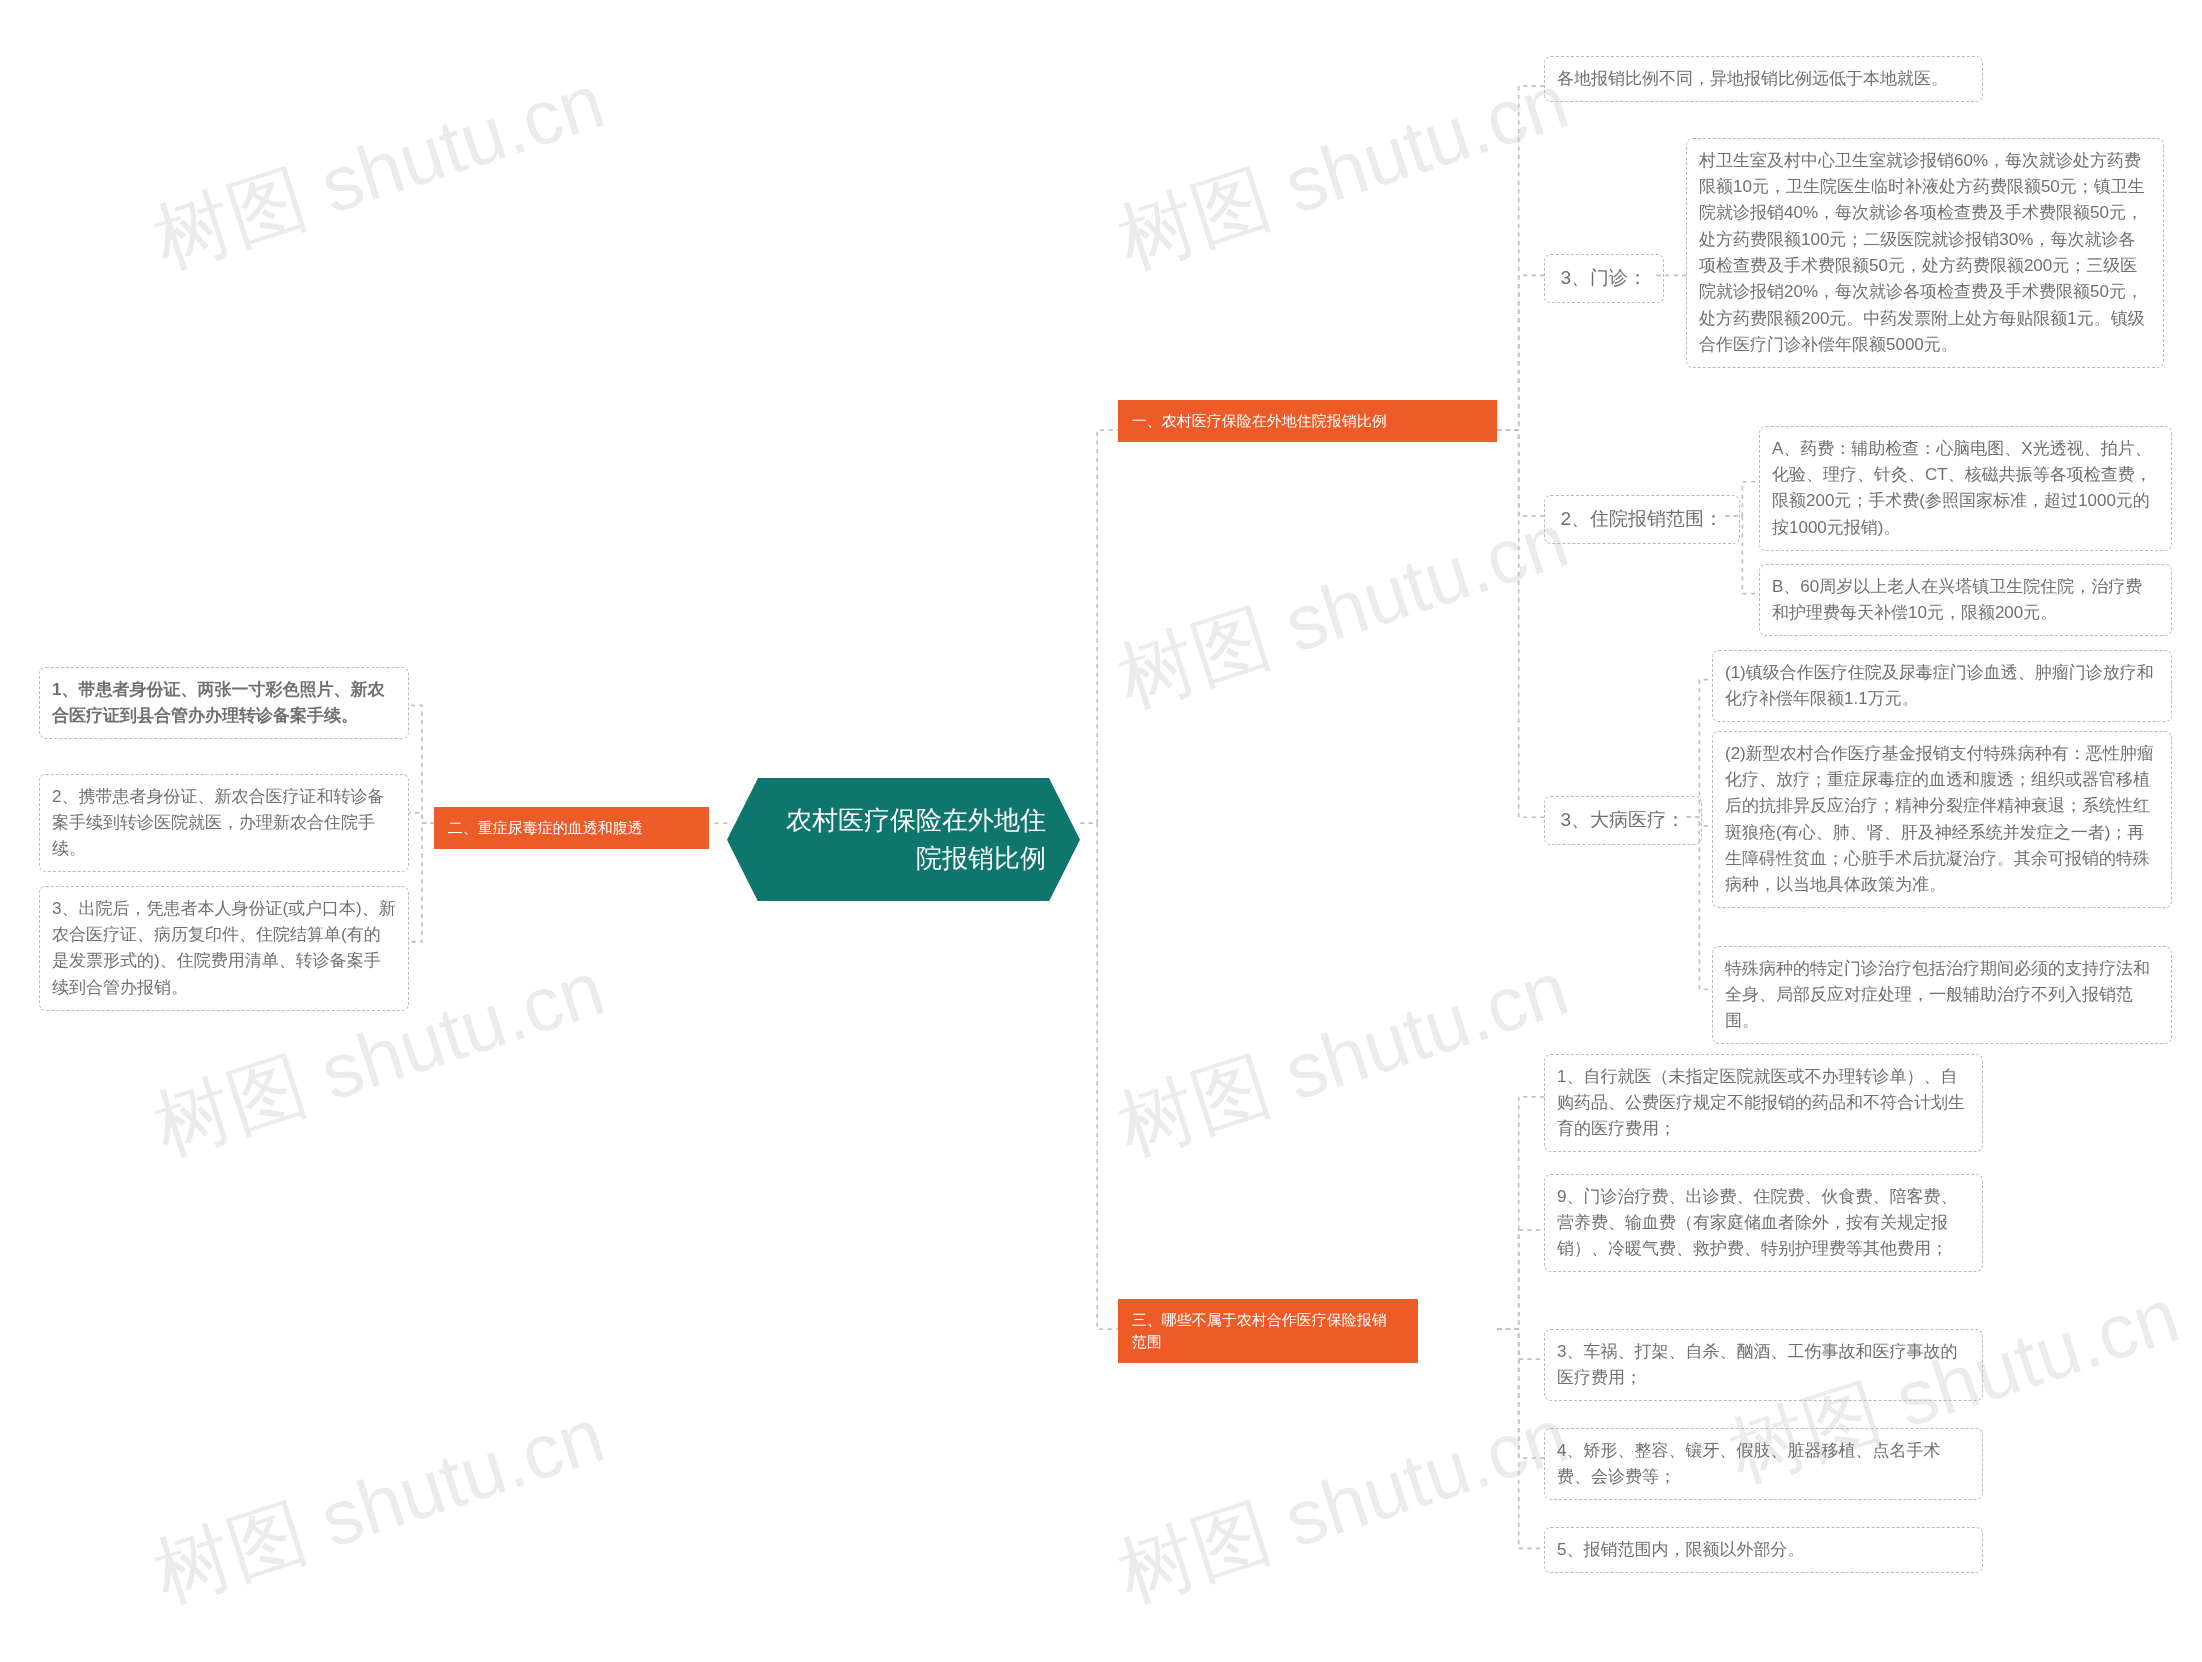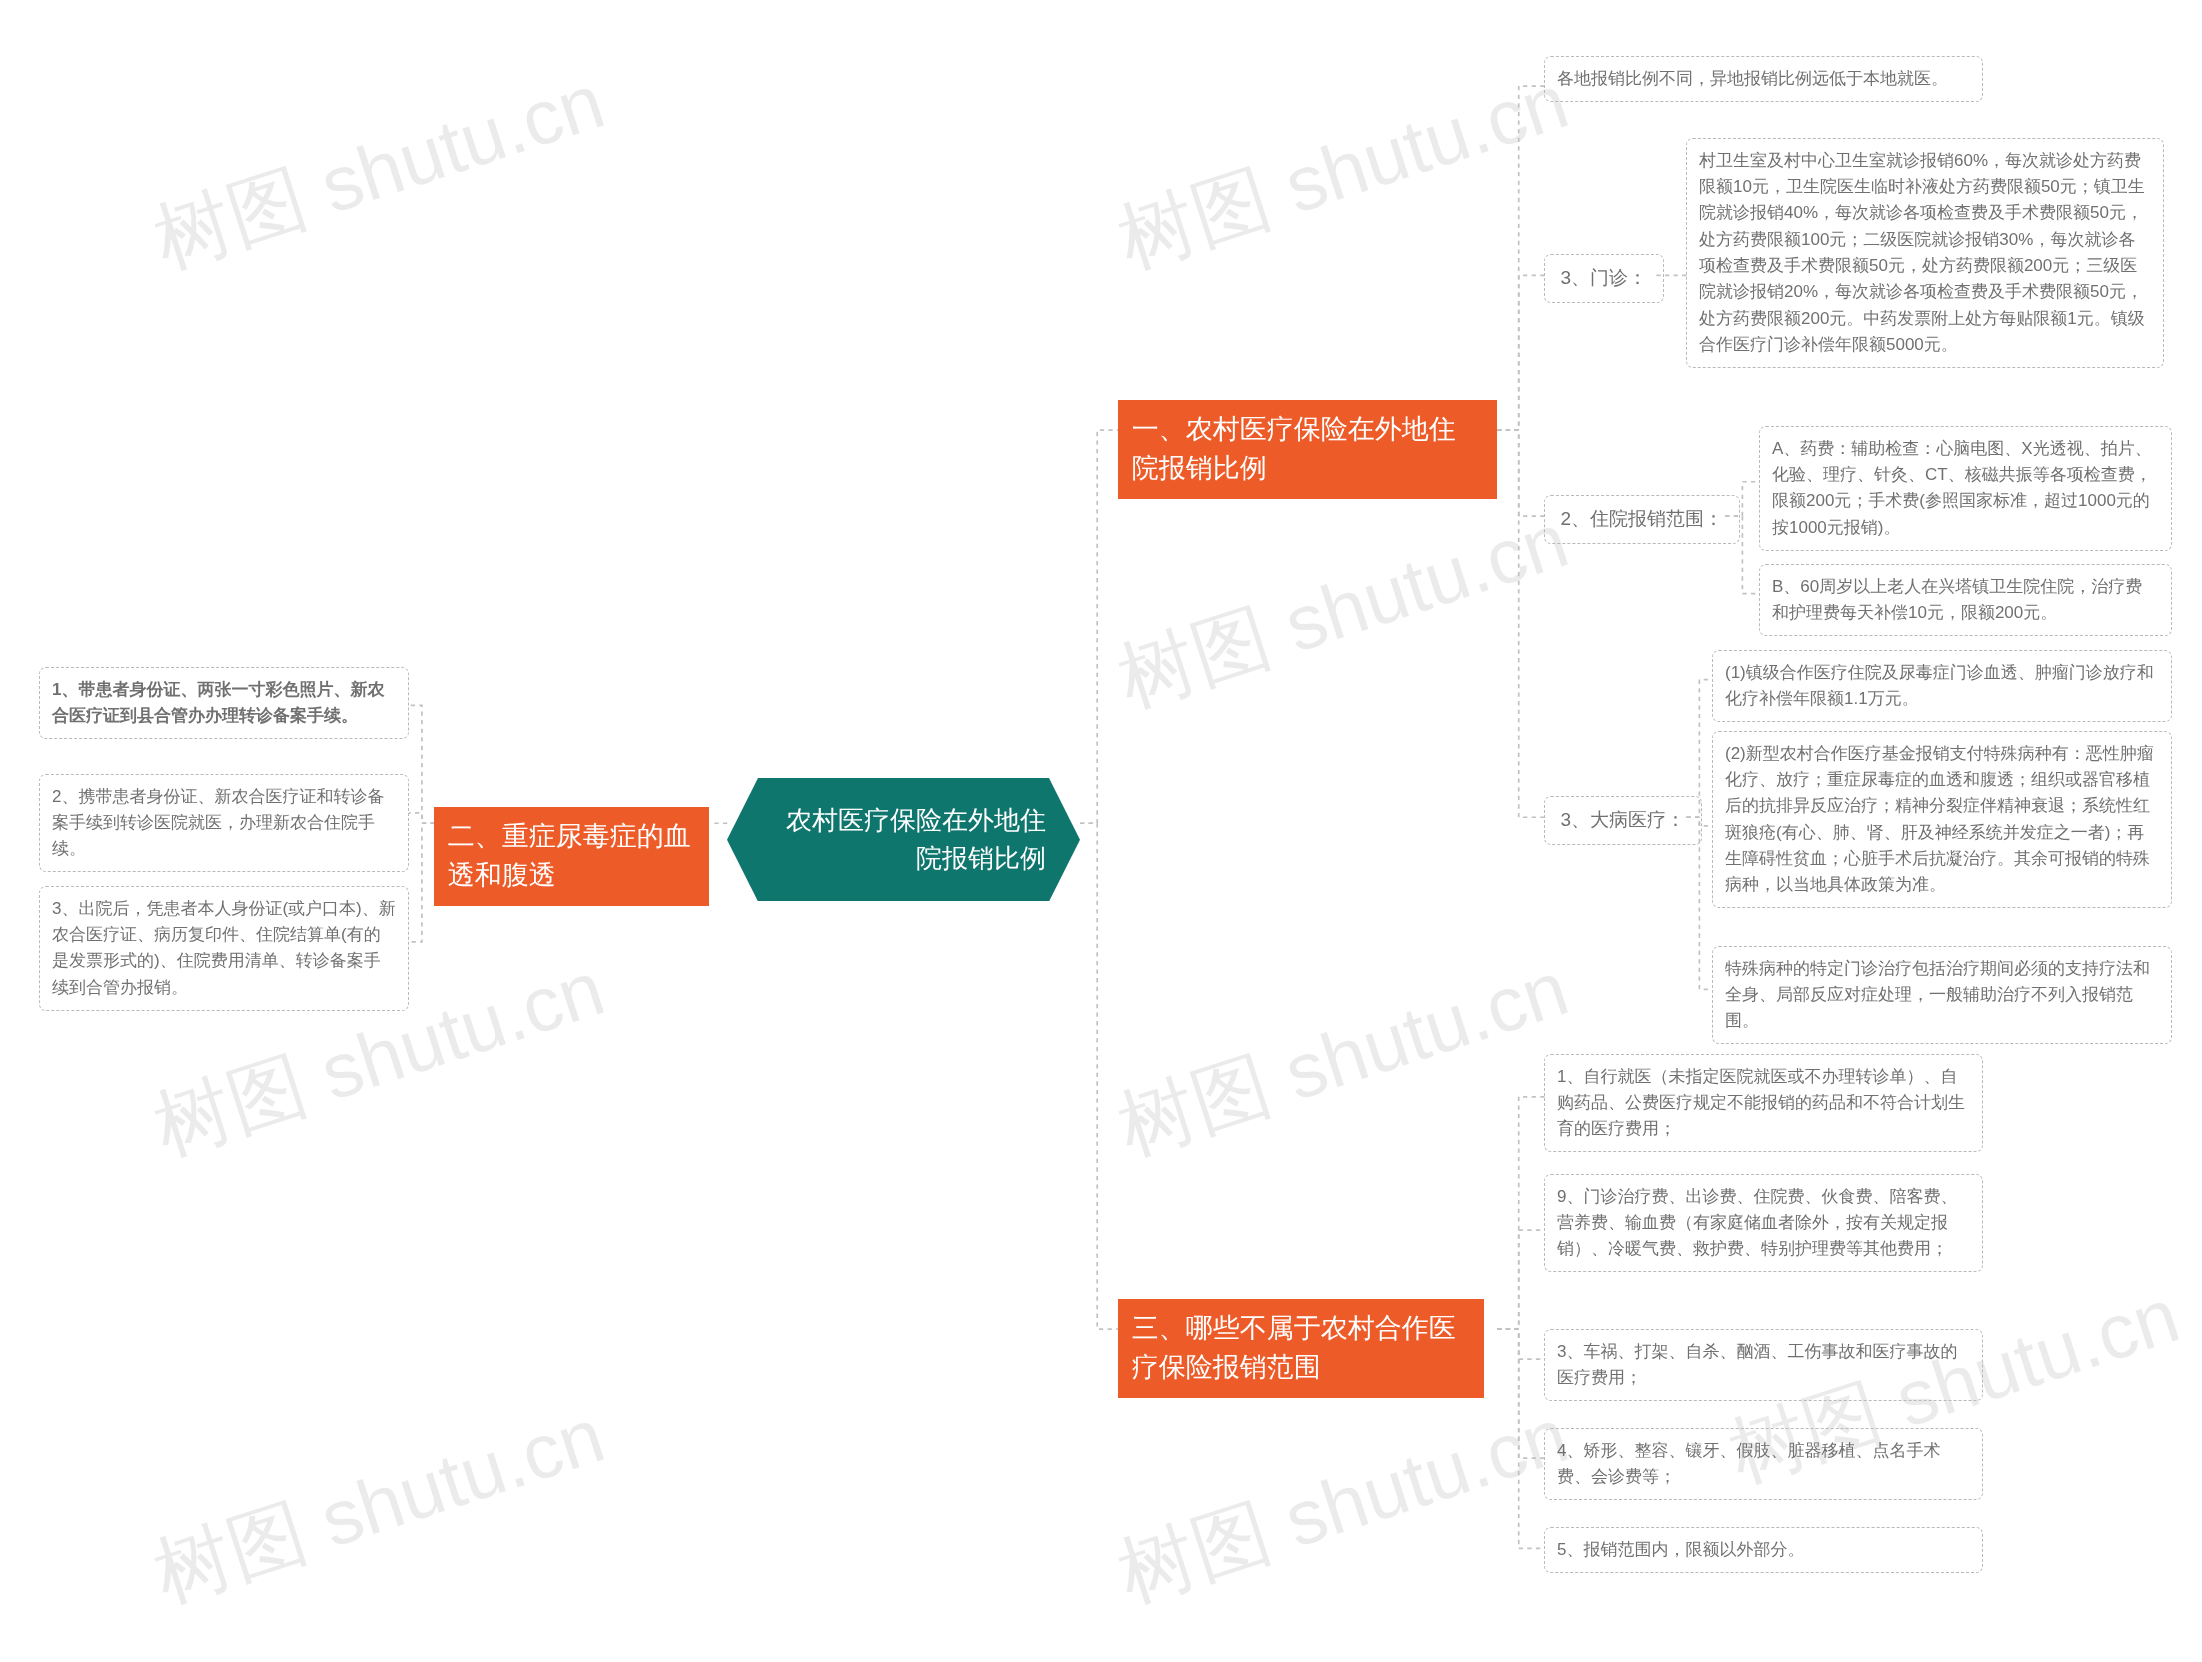--- a/index.html
+++ b/index.html
@@ -36,21 +36,21 @@
     z-index: 2;
     width: 353px;
   }
 
   
   .section-node {
     position: absolute;
     background: #ed5b29;
     color: #fff;
     padding: 10.3px 17px 10.3px 13.8px;
-    font-size: 27px;
+    font-size: 15px;
     line-height: 1.45;
     z-index: 2;
   }
 
   
   .leaf-node {
     position: absolute;
     border: 1.7px dashed #b9b9b9;
     border-radius: 6.9px;
     color: #707070;
@@ -116,21 +116,21 @@
 
 <div class="sub-label" style="left:1544px; top:495px;">2、住院报销范围：</div>
 <div class="leaf-node" style="left:1759px; top:426px; width:413px;">A、药费：辅助检查：心脑电图、X光透视、拍片、化验、理疗、针灸、CT、核磁共振等各项检查费，限额200元；手术费(参照国家标准，超过1000元的按1000元报销)。</div>
 <div class="leaf-node" style="left:1759px; top:564px; width:413px;">B、60周岁以上老人在兴塔镇卫生院住院，治疗费和护理费每天补偿10元，限额200元。</div>
 
 <div class="sub-label" style="left:1544px; top:796px;">3、大病医疗：</div>
 <div class="leaf-node" style="left:1712px; top:650px; width:460px;">(1)镇级合作医疗住院及尿毒症门诊血透、肿瘤门诊放疗和化疗补偿年限额1.1万元。</div>
 <div class="leaf-node" style="left:1712px; top:731px; width:460px;">(2)新型农村合作医疗基金报销支付特殊病种有：恶性肿瘤化疗、放疗；重症尿毒症的血透和腹透；组织或器官移植后的抗排异反应治疗；精神分裂症伴精神衰退；系统性红斑狼疮(有心、肺、肾、肝及神经系统并发症之一者)；再生障碍性贫血；心脏手术后抗凝治疗。其余可报销的特殊病种，以当地具体政策为准。</div>
 <div class="leaf-node" style="left:1712px; top:946px; width:460px;">特殊病种的特定门诊治疗包括治疗期间必须的支持疗法和全身、局部反应对症处理，一般辅助治疗不列入报销范围。</div>
 
-<div class="section-node" style="left:1118px; top:1299px; width:366px;">三、哪些不属于农村合作医疗保险报销范围</div>
+<div class="section-node" style="left:1118px; top:1299px; width:300px;">三、哪些不属于农村合作医疗保险报销范围</div>
 
 <div class="leaf-node" style="left:1544px; top:1054px; width:439px;">1、自行就医（未指定医院就医或不办理转诊单）、自购药品、公费医疗规定不能报销的药品和不符合计划生育的医疗费用；</div>
 <div class="leaf-node" style="left:1544px; top:1174px; width:439px;">9、门诊治疗费、出诊费、住院费、伙食费、陪客费、营养费、输血费（有家庭储血者除外，按有关规定报销）、冷暖气费、救护费、特别护理费等其他费用；</div>
 <div class="leaf-node" style="left:1544px; top:1329px; width:439px;">3、车祸、打架、自杀、酗酒、工伤事故和医疗事故的医疗费用；</div>
 <div class="leaf-node" style="left:1544px; top:1428px; width:439px;">4、矫形、整容、镶牙、假肢、脏器移植、点名手术费、会诊费等；</div>
 <div class="leaf-node" style="left:1544px; top:1527px; width:439px;">5、报销范围内，限额以外部分。</div>
 
 <svg class="connectors" viewBox="0 0 2560 1932" width="2203" height="1662">
 
   <path d="M 845 957 L 825 957"></path>

